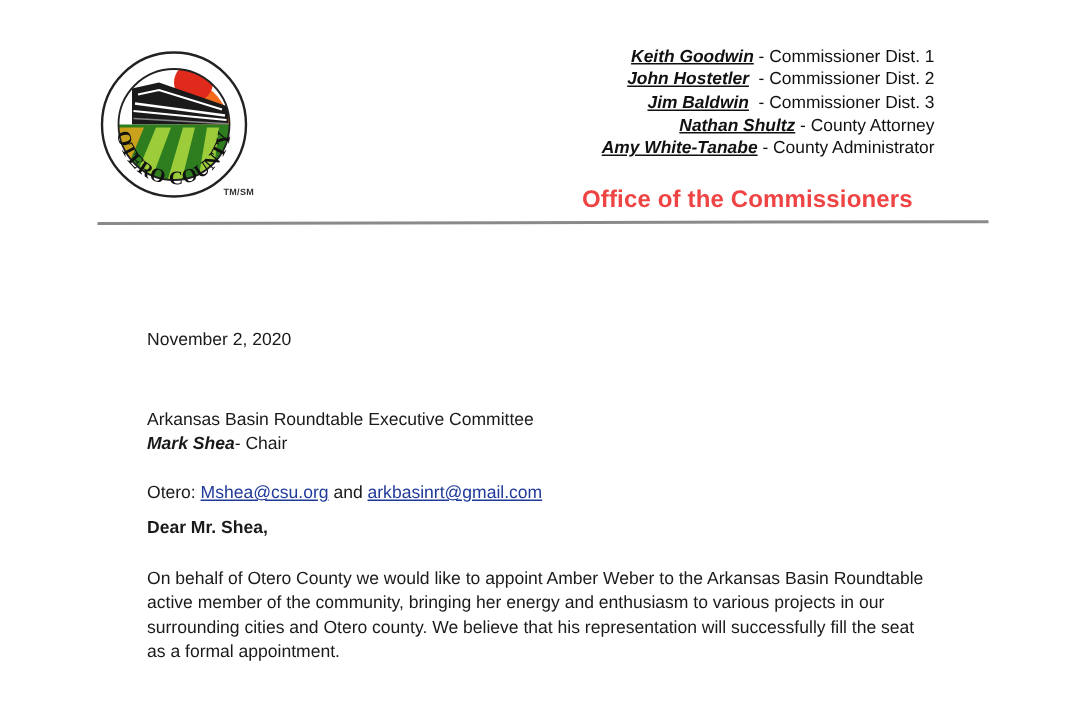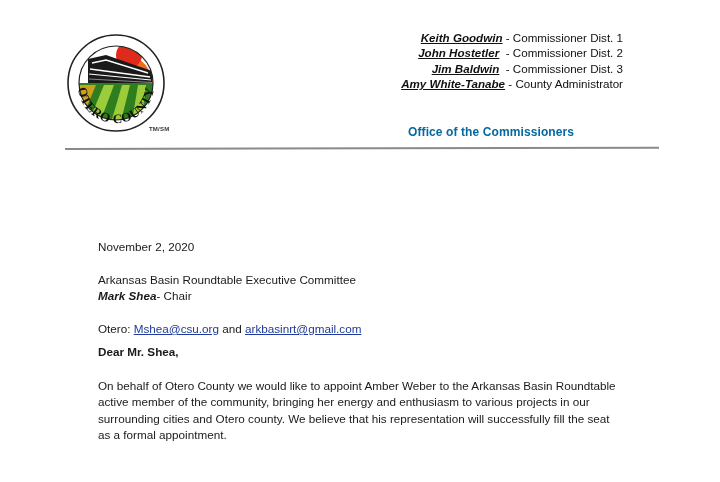--- a/index.html
+++ b/index.html
@@ -26,37 +26,37 @@
   
   .staff {
     position: absolute; right: 97px; top: 30px;
     text-align: right; font-size: 11.6px; line-height: 15.3px;
     color: #111;
   }
   .staff .row { white-space: nowrap; }
   .staff .name { font-weight: bold; font-style: italic; text-decoration: underline; }
 
   .office-title {
-    position: absolute; left: 408px; top: 125px;
-    font-size: 12px; font-weight: bold; color: #0369a1;
+    position: absolute; left: 388px; top: 125px;
+    font-size: 16px; font-weight: bold; color: #ef4444;
     letter-spacing: 0.1px; white-space: nowrap;
   }
   .rule {
     position: absolute; left: 65px; top: 148px;
     width: 594px; height: 2px; background: #8a8a8a;
     transform: rotate(-0.12deg); transform-origin: left center;
   }
 
   
   .txt {
     position: absolute; left: 98px;
     font-size: 11.7px; line-height: 16.3px; color: #1a1a1a;
     white-space: nowrap;
   }
-  .date { top: 219px; margin-top: 20px; }
+  .date { top: 219px; }
   .recipient-org { top: 272px; }
   .recipient-name { top: 288px; }
   .recipient-name .bi { font-weight: bold; font-style: italic; }
   .emails { top: 321px; }
   .emails a { color: #1f3a9a; text-decoration: underline; }
   .salutation { top: 344px; font-weight: bold; }
   .para { top: 378px; white-space: normal; width: 520px; }
   .para .line { display: block; white-space: nowrap; }
 </style>
 </head>
@@ -100,20 +100,21 @@
     <text font-family="'Liberation Serif', serif" font-size="13" font-weight="bold" fill="#111" letter-spacing="0.5">
       <textPath href="#arcText" startOffset="50%" text-anchor="middle">OTERO COUNTY</textPath>
     </text>
   </svg>
   <div class="tmsm">TM/SM</div>
 
   <div class="staff">
     <div class="row"><span class="name">Keith Goodwin</span><span> - </span><span>Commissioner Dist. 1</span></div>
     <div class="row"><span class="name">John Hostetler</span><span style="white-space:pre">  - </span><span>Commissioner Dist. 2</span></div>
     <div class="row"><span class="name">Jim Baldwin</span><span style="white-space:pre">  - </span><span>Commissioner Dist. 3</span></div>
+    <div class="row"><span class="name">Nathan Shultz</span><span> - </span><span>County Attorney</span></div>
     <div class="row"><span class="name">Amy White-Tanabe</span><span> - </span><span>County Administrator</span></div>
   </div>
 
   <div class="office-title">Office of the Commissioners</div>
   <div class="rule"></div>
 
   <div class="txt date">November 2, 2020</div>
 
   <div class="txt recipient-org">Arkansas Basin Roundtable Executive Committee</div>
   <div class="txt recipient-name"><span class="bi">Mark Shea</span><span>- Chair</span></div>

